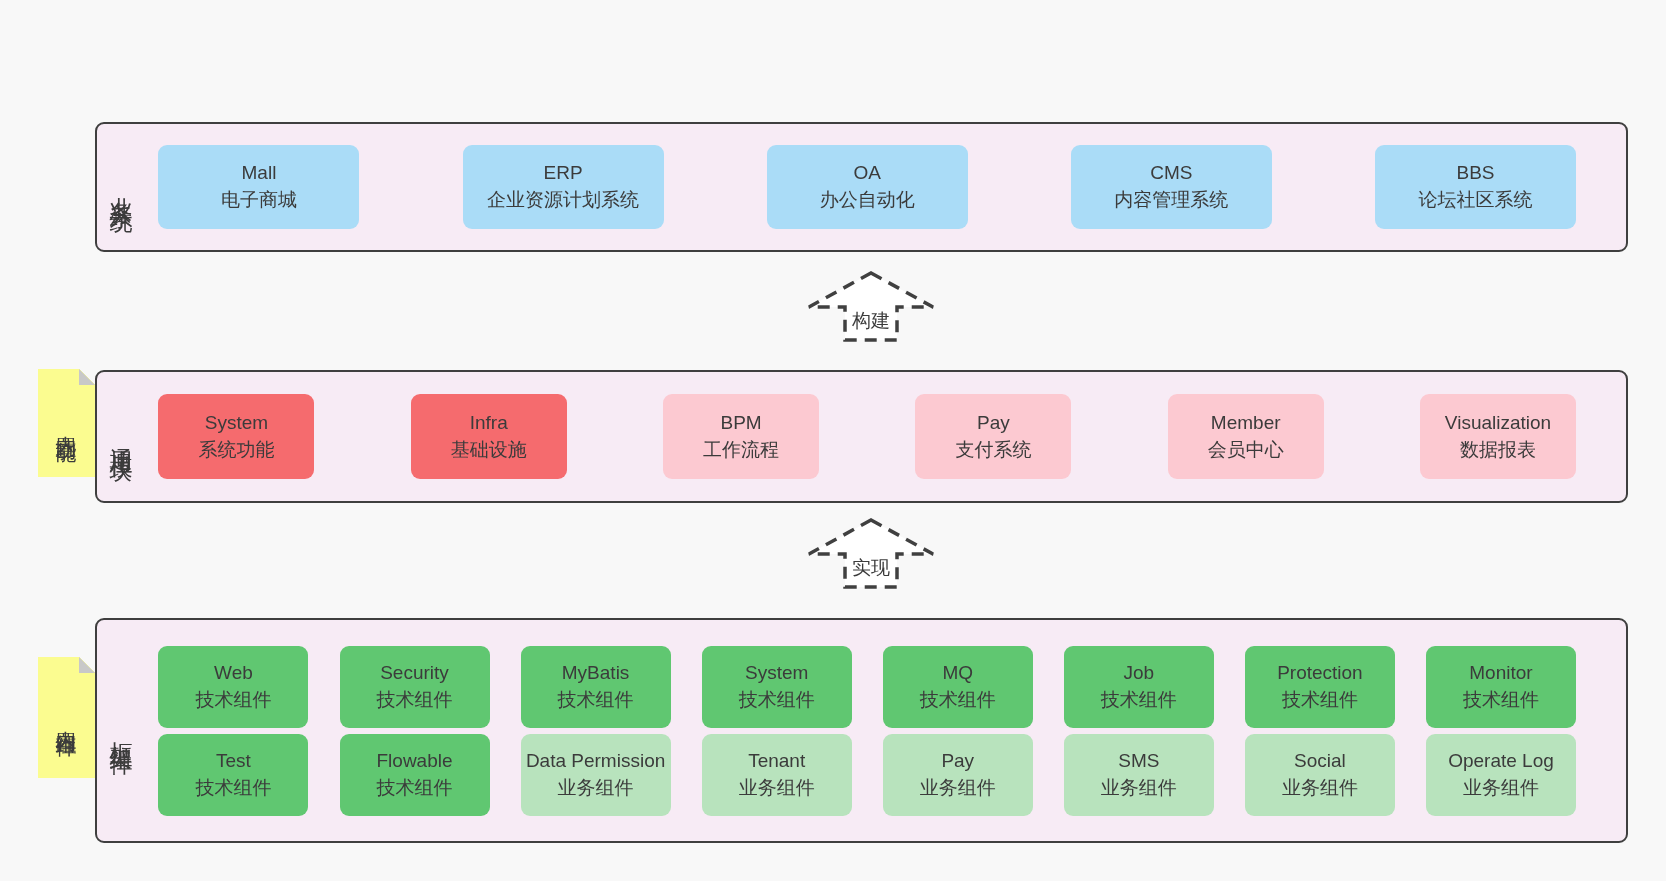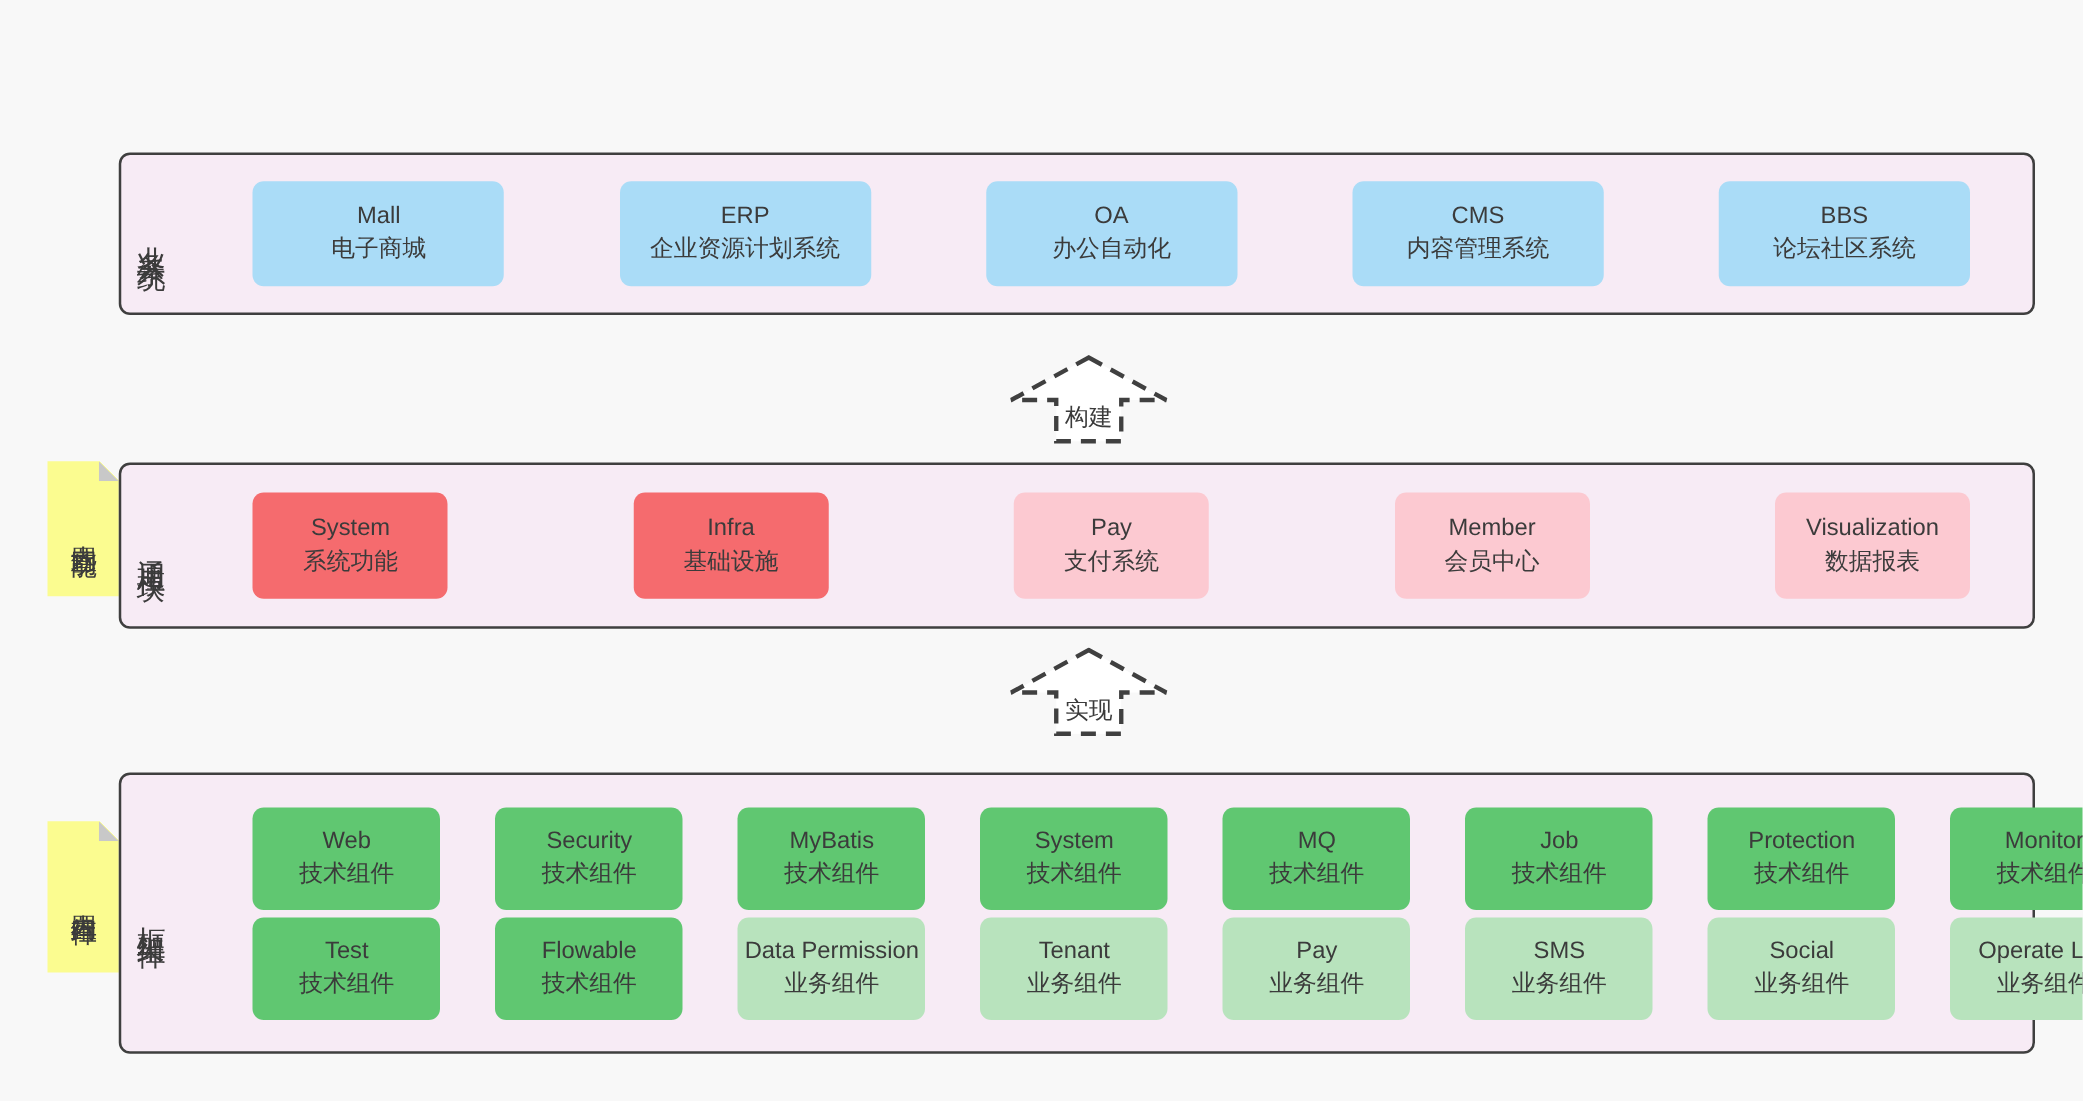--- a/index.html
+++ b/index.html
@@ -35,21 +35,20 @@
   .boxes{
     flex:1; display:flex; justify-content:space-between; align-items:center;
     padding:0 50px 0 24px;
   }
   .boxes-col{flex:1; display:flex; flex-direction:column; gap:6px;}
   .box{
     display:flex; flex-direction:column; justify-content:center; align-items:center;
     text-align:center; border-radius:9px;
     font-size:19px; line-height:1.42; color:var(--text);
     padding:0 4px;
-    margin-left:44px;
   }
   .box-lg{width:201px; height:84px;}
   .box-md{width:156px; height:85px;}
   .box-sm{width:150px; height:82px;}
   .v-blue{background:var(--blue);}
   .v-red{background:var(--red);}
   .v-pink{background:var(--pink);}
   .v-green-dark{background:var(--green-dark);}
   .v-green-light{background:var(--green-light);}
   .note{
@@ -62,21 +61,21 @@
   .note-fold{
     position:absolute; top:0; right:0; width:16px; height:16px;
     background:var(--note-fold);
     clip-path:polygon(0 0, 100% 100%, 0 100%);
   }
   .note-text{
     writing-mode:vertical-rl; text-orientation:upright;
     font-size:21px; line-height:1.1; letter-spacing:2px; color:var(--text);
   }
   .arrow{position:absolute; left:806px; width:130px; height:72px;}
-  .arrow-1{top:284px;}
+  .arrow-1{top:271px;}
   .arrow-2{top:518px;}
   .arrow svg{display:block;}
   .arrow-label{
     position:absolute; top:37px; left:50%; transform:translateX(-50%);
     background:#ffffff; padding:0 3px;
     font-size:19px; color:var(--text); white-space:nowrap;
   }
 </style>
 </head>
 <body>
@@ -124,20 +123,24 @@
   <div class="boxes">
       <div class="box box-md v-red">
         <div class="box-title">System</div>
         <div class="box-sub">系统功能</div>
       </div>
       <div class="box box-md v-red">
         <div class="box-title">Infra</div>
         <div class="box-sub">基础设施</div>
       </div>
       <div class="box box-md v-pink">
+        <div class="box-title">BPM</div>
+        <div class="box-sub">工作流程</div>
+      </div>
+      <div class="box box-md v-pink">
         <div class="box-title">Pay</div>
         <div class="box-sub">支付系统</div>
       </div>
       <div class="box box-md v-pink">
         <div class="box-title">Member</div>
         <div class="box-sub">会员中心</div>
       </div>
       <div class="box box-md v-pink">
         <div class="box-title">Visualization</div>
         <div class="box-sub">数据报表</div>

